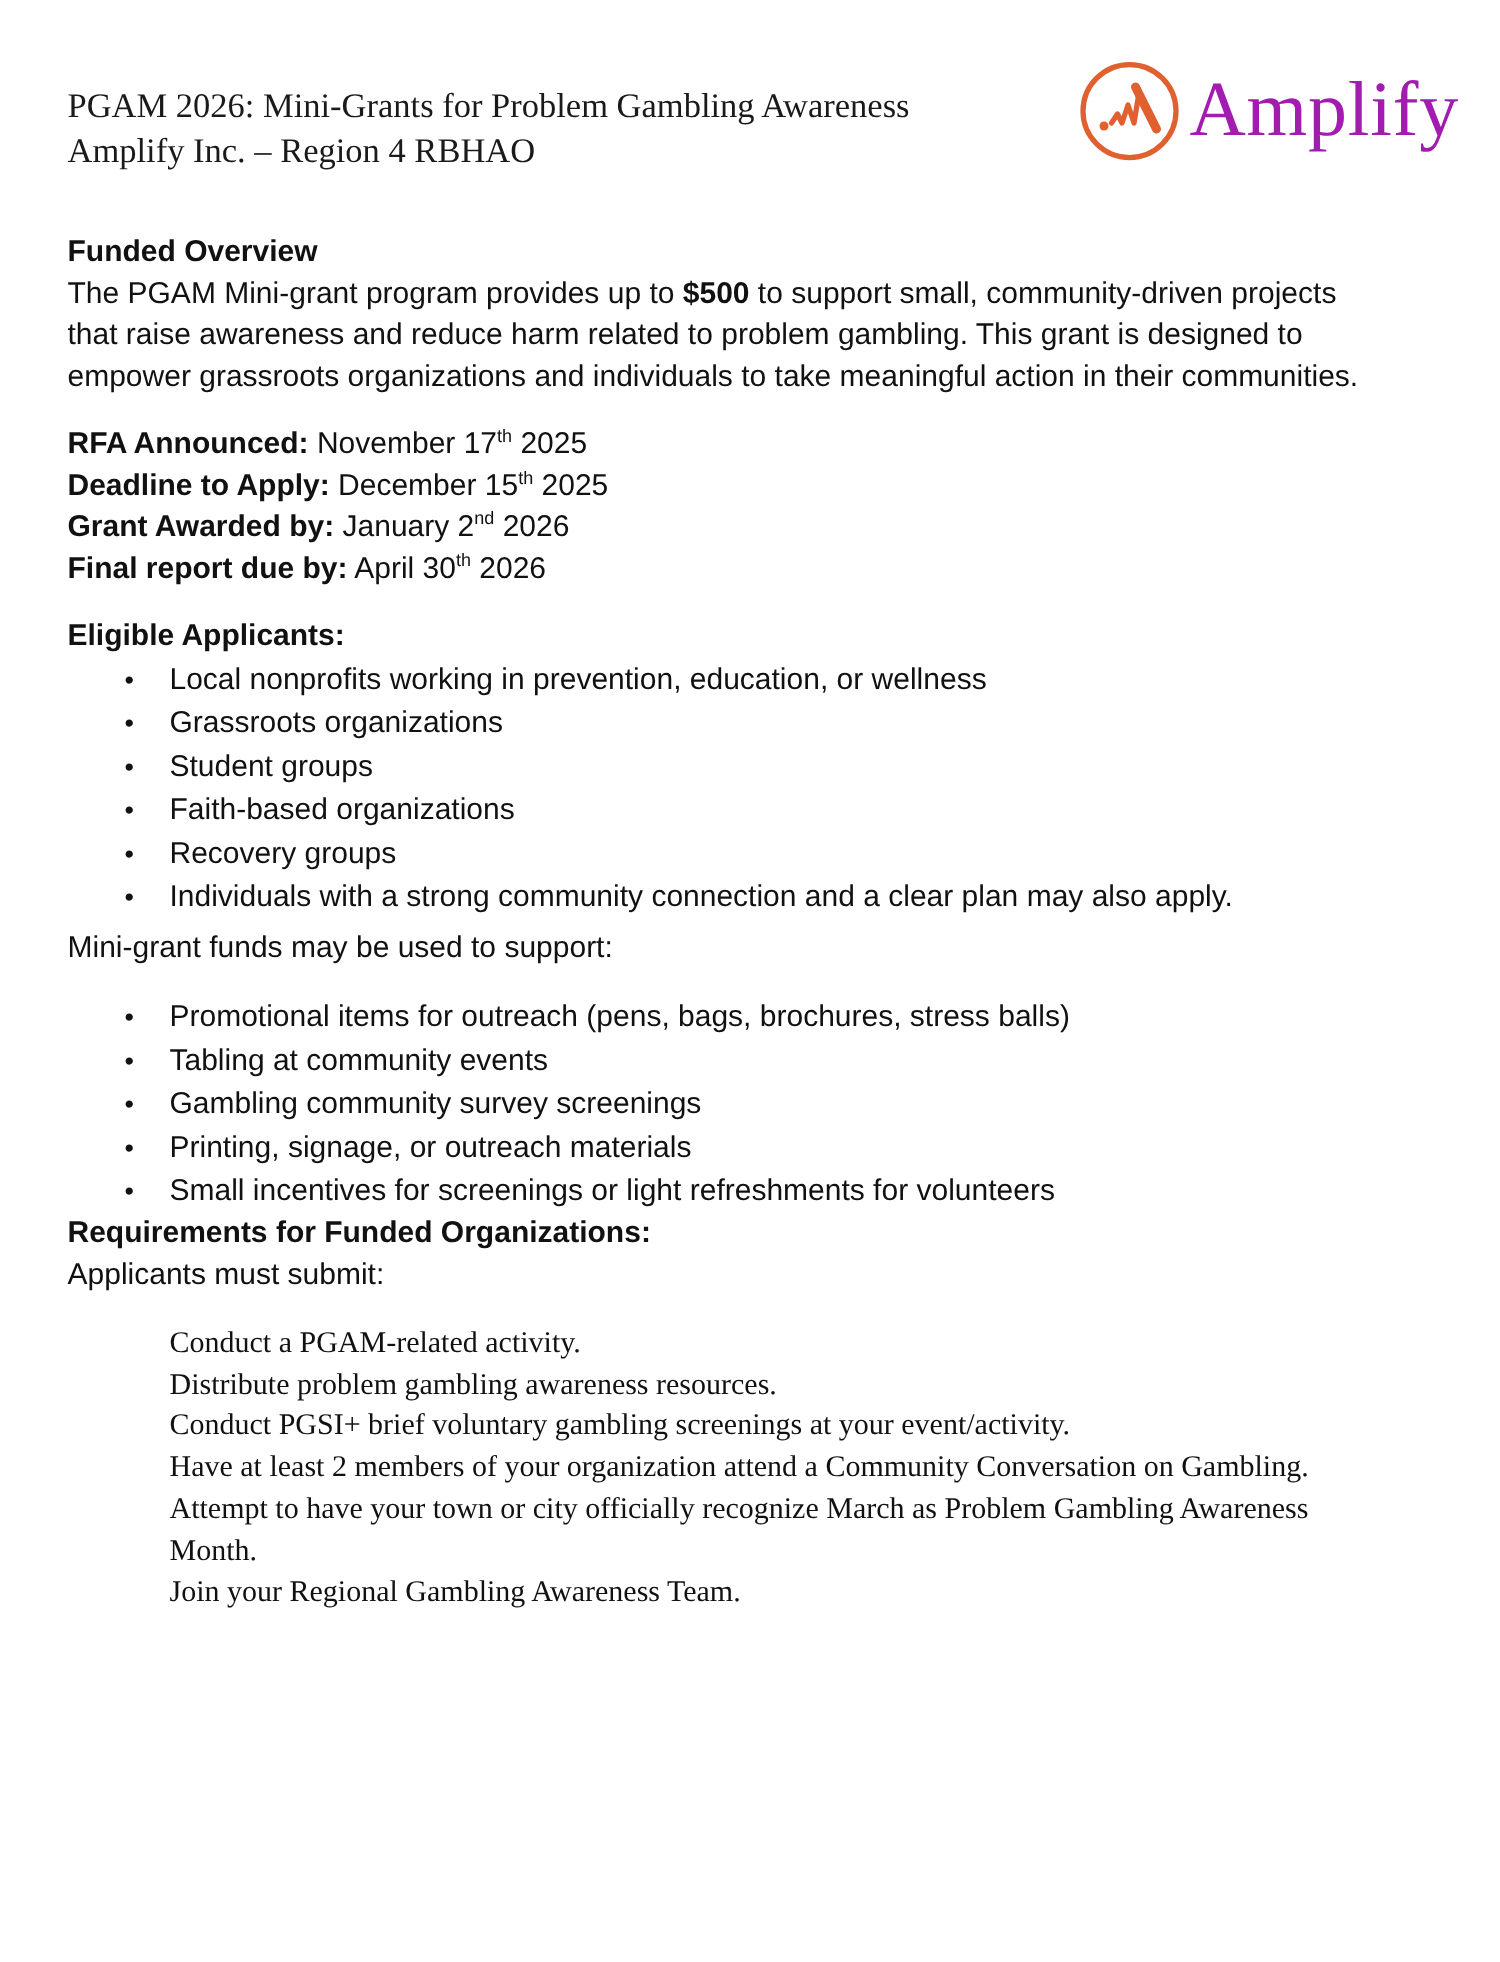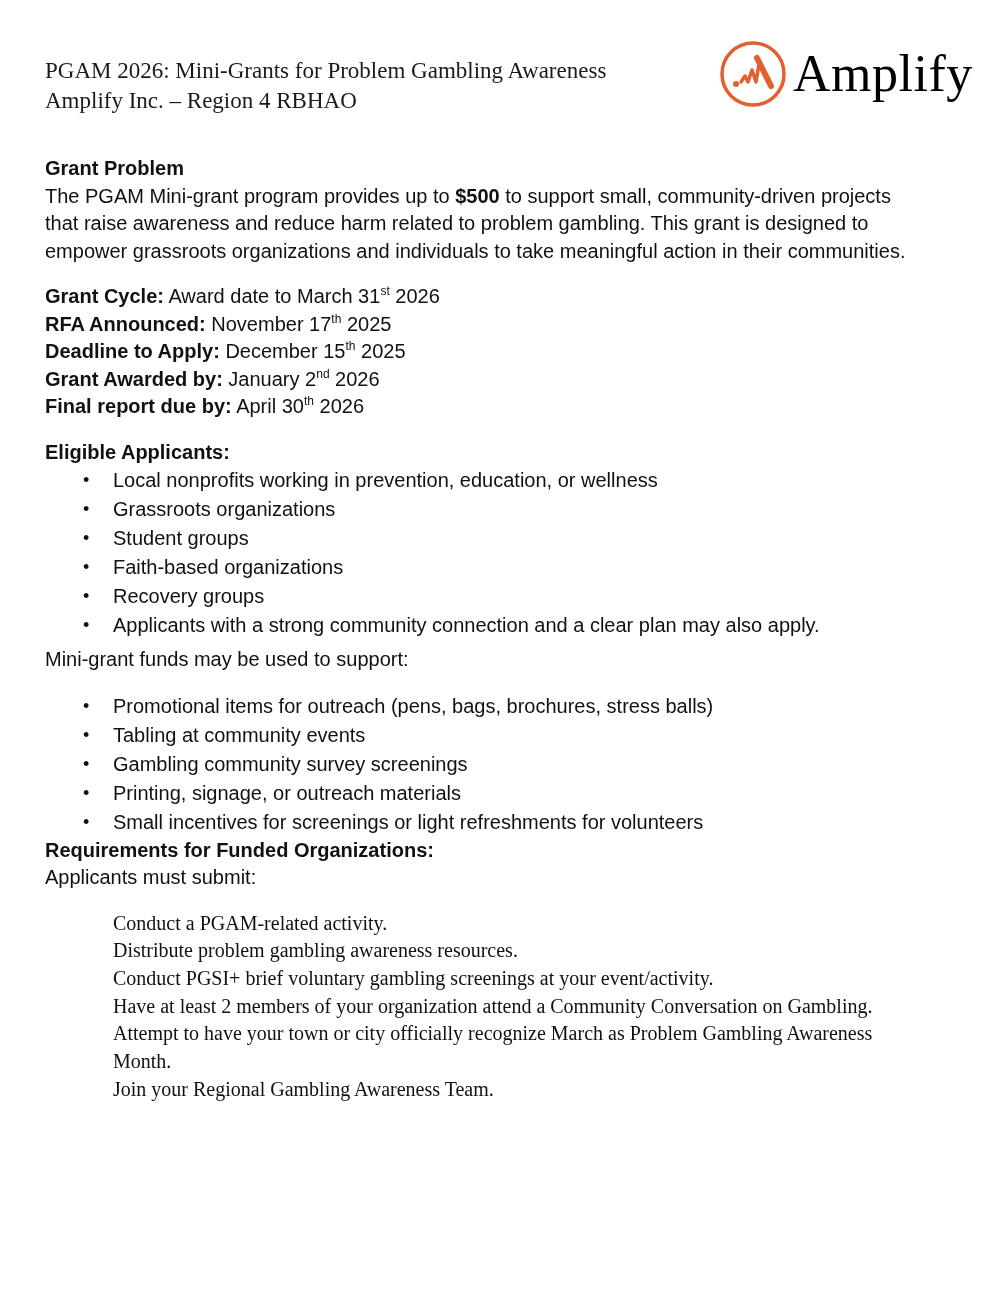--- a/index.html
+++ b/index.html
@@ -4,21 +4,21 @@
 <style>
   html, body { margin: 0; padding: 0; background: #ffffff; }
   body { width: 1000px; height: 1308px; position: relative; overflow: hidden; color: #111; }
   .page { position: absolute; left: 0; top: 0; width: 816px; height: 1308px; }
 
   .header-title { position: absolute; left: 45px; top: 56px; font-family: "Liberation Serif", "DejaVu Serif", serif; font-size: 23px; line-height: 30px; color: #1a1a1a; }
   .header-title div { white-space: nowrap; }
 
   .logo { position: absolute; left: 719px; top: 38px; height: 72px; display: flex; align-items: center; }
   .logo svg { display: block; }
-  .logo-text { font-family: "Liberation Serif", "DejaVu Serif", serif; font-size: 52px; color: #000000; margin-left: 6px; letter-spacing: 0.5px; line-height: 1; }
+  .logo-text { font-family: "Liberation Serif", "DejaVu Serif", serif; font-size: 52px; color: #a21caf; margin-left: 6px; letter-spacing: 0.5px; line-height: 1; }
 
   .content { position: absolute; left: 45px; top: 155px; width: 880px; font-family: "Liberation Sans", "DejaVu Sans", sans-serif; font-size: 20px; line-height: 27.5px; color: #111; }
   .h { font-weight: bold; }
   p { margin: 0; }
   .overview { margin-bottom: 18px; }
   .kv b { font-weight: bold; }
   sup { font-size: 12px; line-height: 0; vertical-align: super; }
   .dates { margin-bottom: 18px; }
 
   ul.bullets { list-style: none; margin: 0; padding: 0; }
@@ -51,41 +51,40 @@
         <path d="M22 42 L26 36 L29 42 L33 30 L37 42 L40 24" fill="none" stroke="#e0602f" stroke-width="3.5" stroke-linejoin="round" stroke-linecap="round"></path>
         <path d="M38 18 L52 46" fill="none" stroke="#e0602f" stroke-width="6" stroke-linecap="round"></path>
       </svg>
     </span>
     <span class="logo-text">Amplify</span>
   </div>
 
   <div class="content">
 
     <section>
-      <p class="h">Grant Problem</p>
+      <p class="h">Funded Overview</p>
       <p class="overview"><span>The PGAM Mini-grant program provides up to </span><b>$500</b><span> to support small, community-driven projects that raise awareness and reduce harm related to problem gambling. This grant is designed to empower grassroots organizations and individuals to take meaningful action in their communities.</span></p>
     </section>
 
     <section class="dates">
-      <p class="kv"><b>Grant Cycle:</b><span> Award date to March 31</span><sup>st</sup><span> 2026</span></p>
       <p class="kv"><b>RFA Announced:</b><span> November 17</span><sup>th</sup><span> 2025</span></p>
       <p class="kv"><b>Deadline to Apply:</b><span> December 15</span><sup>th</sup><span> 2025</span></p>
       <p class="kv"><b>Grant Awarded by:</b><span> January 2</span><sup>nd</sup><span> 2026</span></p>
       <p class="kv"><b>Final report due by:</b><span> April 30</span><sup>th</sup><span> 2026</span></p>
     </section>
 
     <section class="eligible">
       <p class="h">Eligible Applicants:</p>
       <ul class="bullets">
         <li>Local nonprofits working in prevention, education, or wellness</li>
         <li>Grassroots organizations</li>
         <li>Student groups</li>
         <li>Faith-based organizations</li>
         <li>Recovery groups</li>
-        <li>Applicants with a strong community connection and a clear plan may also apply.</li>
+        <li>Individuals with a strong community connection and a clear plan may also apply.</li>
       </ul>
     </section>
 
     <section>
       <p class="funds-intro">Mini-grant funds may be used to support:</p>
       <ul class="bullets funds">
         <li>Promotional items for outreach (pens, bags, brochures, stress balls)</li>
         <li>Tabling at community events</li>
         <li>Gambling community survey screenings</li>
         <li>Printing, signage, or outreach materials</li>

